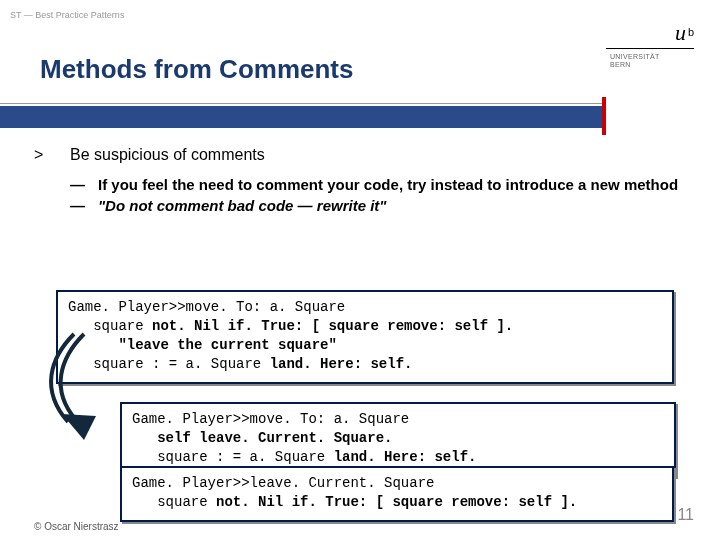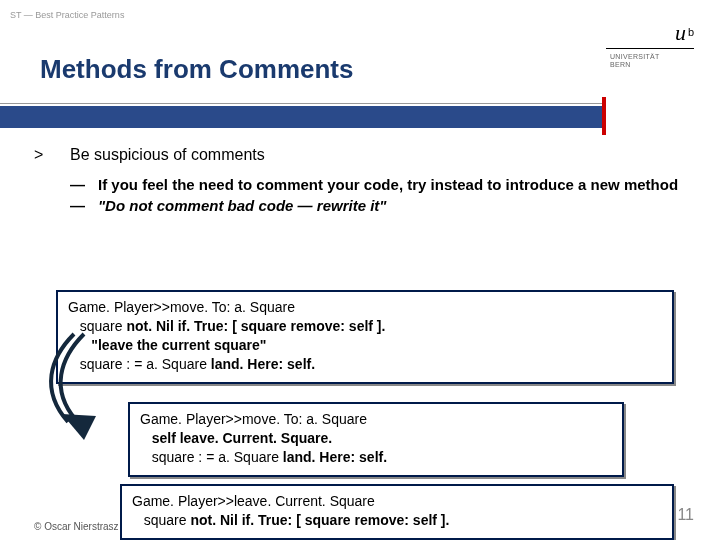--- a/index.html
+++ b/index.html
@@ -28,26 +28,26 @@
   .bullet-row .text { flex: 1; }
   
   .sub-row { display: flex; font-size: 15px; color: #000; font-weight: bold; margin-left: 36px; margin-bottom: 2px; line-height: 1.25; }
   .sub-row .mark { width: 28px; }
   .sub-row .text { flex: 1; }
   .sub-row .italic { font-style: italic; }
   
   .attrib { text-align: right; font-size: 14px; color: #000; margin: 4px 20px 0 0; }
   .attrib .dash { margin-right: 10px; }
   
-  .codebox { border: 2px solid #001a4a; background: #fff; box-shadow: 2px 2px 0 #888; padding: 6px 10px 8px 10px; font-family: Liberation Sans, sans-serif; font-size: 14px; line-height: 1.35; white-space: pre; overflow: hidden; }
+  .codebox { border: 2px solid #001a4a; background: #fff; box-shadow: 2px 2px 0 #888; padding: 6px 10px 8px 10px; font-family: Liberation Mono, monospace; font-size: 14px; line-height: 1.35; white-space: pre; overflow: hidden; }
   .codebox .bold { font-weight: bold; }
   
   .box1 { position: absolute; top: 290px; left: 56px; width: 618px; }
-  .box2 { position: absolute; top: 402px; left: 120px; width: 496px; margin-left: 8px; }
-  .box3 { position: absolute; top: 484px; left: 120px; width: 554px; }
+  .box2 { position: absolute; top: 402px; left: 120px; width: 556px; }
+  .box3 { position: absolute; top: 466px; left: 120px; width: 554px; }
   
   .arrow-svg { position: absolute; top: 332px; left: 38px; width: 86px; height: 110px; }
   
   .footer-left { position: absolute; bottom: 8px; left: 34px; font-size: 10px; color: #555; }
   .footer-right { position: absolute; bottom: 16px; right: 26px; font-size: 16px; color: #888; }
 </style>
 </head>
 <body>
 
 <div class="header-label">ST — Best Practice Patterns</div>

